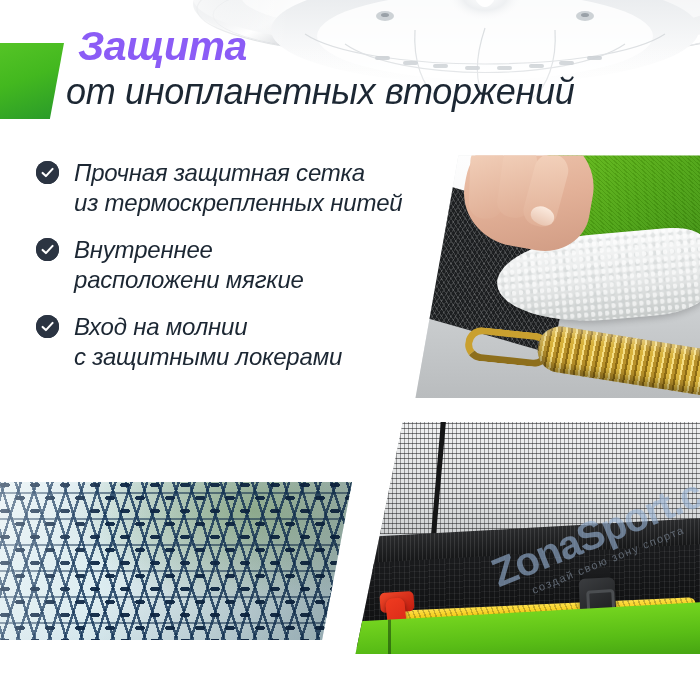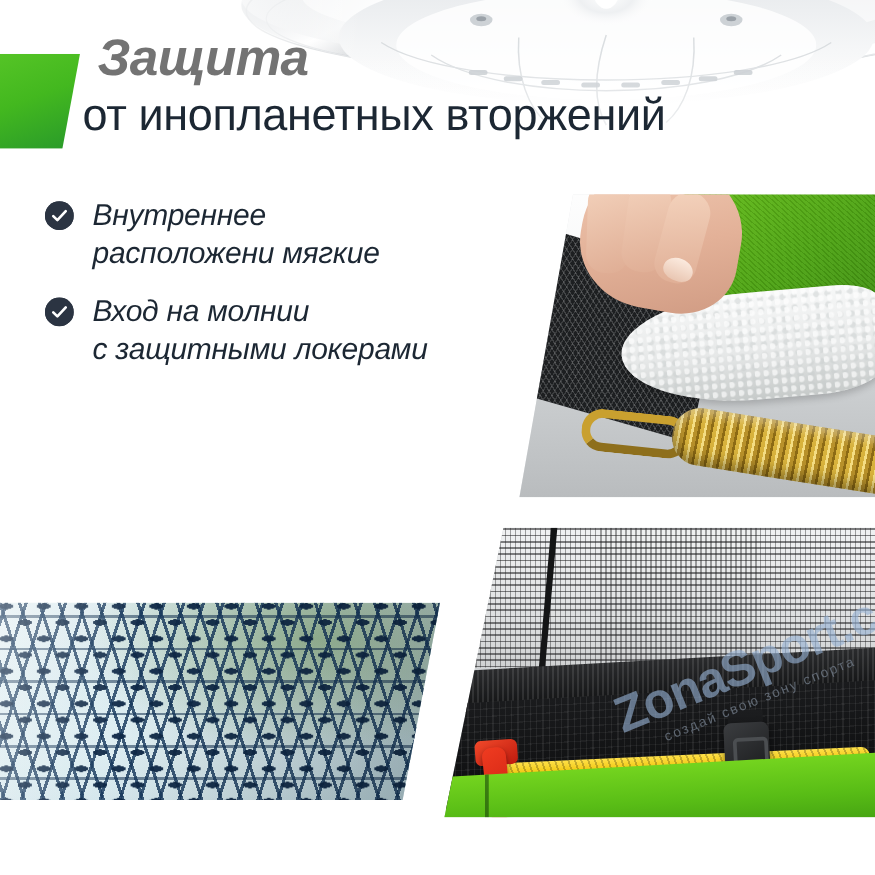--- a/index.html
+++ b/index.html
@@ -48,28 +48,29 @@
   }
   .title-block {
     position:absolute;
     left:78px; top:24px;
     width:600px;
   }
   .title-line1 {
     font-size:41px;
     font-weight:bold;
     font-style:italic;
-    color:#737373;
+    color:#8b5cf6;
     line-height:44px;
     letter-spacing:-0.5px;
     white-space:nowrap;
     text-shadow:0 1px 0 rgba(255,255,255,.8);
   }
   .title-line2 {
     font-size:36px;
+    font-style:italic;
     font-weight:400;
     color:#1c2733;
     line-height:42px;
     letter-spacing:-0.3px;
     white-space:nowrap;
     margin-top:3px;
     margin-left:-12px;
     text-shadow:0 1px 0 rgba(255,255,255,.8);
   }
 
@@ -460,20 +461,30 @@
 
   <div class="green-tab"></div>
 
   <div class="title-block">
     <div class="title-line1">Защита</div>
     <div class="title-line2">от инопланетных вторжений</div>
   </div>
 
   <div class="features">
 
+    <div class="feature">
+      <span class="check-badge">
+        <svg width="23" height="23" viewBox="0 0 23 23" xmlns="http://www.w3.org/2000/svg">
+          <circle cx="11.5" cy="11.5" r="11.5" fill="#2b3442"></circle>
+          <path d="M6.6 11.9 L9.9 15.1 L16.6 7.9" fill="none" stroke="#ffffff" stroke-width="2.1" stroke-linecap="round" stroke-linejoin="round"></path>
+        </svg>
+      </span>
+      <span class="feature-text">Прочная защитная сетка
+из термоскрепленных нитей</span>
+    </div>
 
 
     <div class="feature">
       <span class="check-badge">
         <svg width="23" height="23" viewBox="0 0 23 23" xmlns="http://www.w3.org/2000/svg">
           <circle cx="11.5" cy="11.5" r="11.5" fill="#2b3442"></circle>
           <path d="M6.6 11.9 L9.9 15.1 L16.6 7.9" fill="none" stroke="#ffffff" stroke-width="2.1" stroke-linecap="round" stroke-linejoin="round"></path>
         </svg>
       </span>
       <span class="feature-text">Внутреннее

